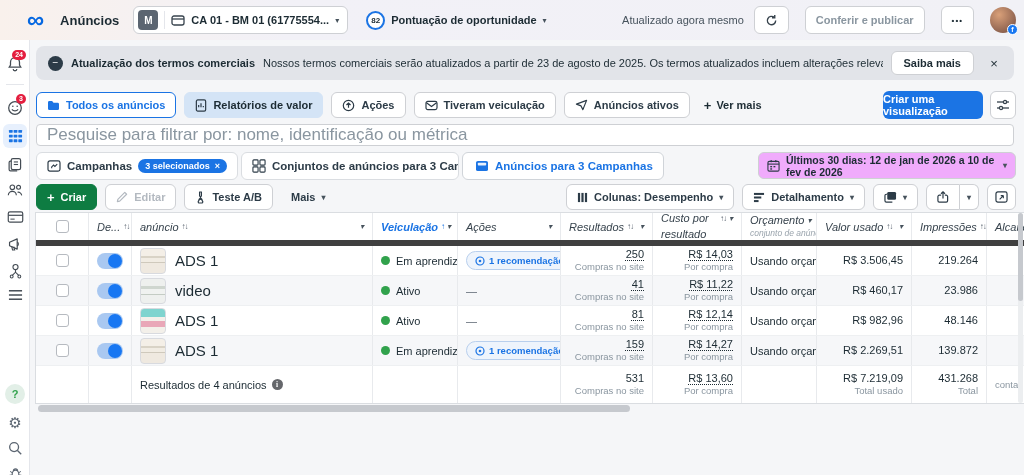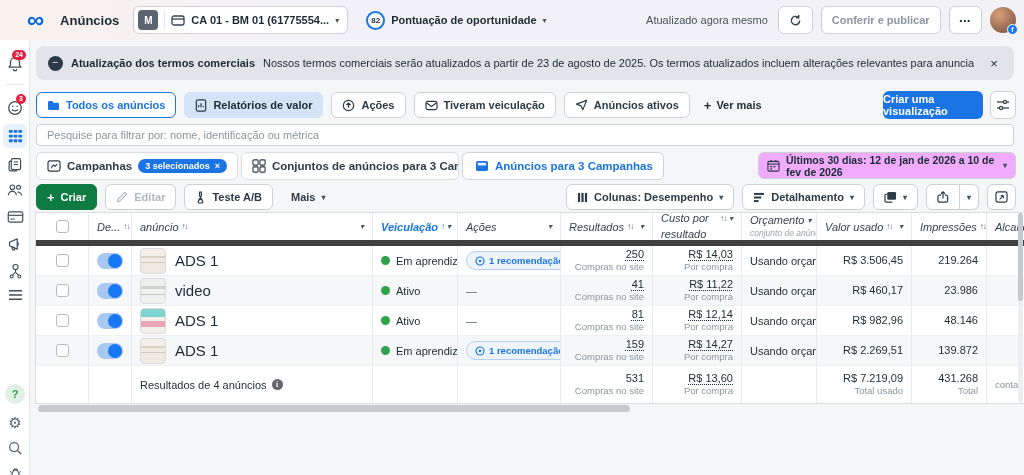--- a/index.html
+++ b/index.html
@@ -20,21 +20,21 @@
   .acct-sep { width:1px; height:18px; background:#e4e6eb; }
   .acct-name { font-weight:bold; font-size:11px; }
   .caret { font-size:8px; color:#46525c; }
   .score-wrap { margin-left:18px; display:flex; align-items:center; gap:6px; }
   .score-circle { width:19px; height:19px; border-radius:50%; border:2px solid #1b74e4; background:#fff;
     display:flex; align-items:center; justify-content:center; font-size:8px; font-weight:bold; color:#1c2b33; }
   .score-label { font-size:11px; font-weight:bold; }
   .topbar-spacer { flex:1; }
   .updated-text { color:#46525c; font-size:11px; margin-right:10px; }
   .tb-btn { height:28px; background:#fff; border:1px solid #ced0d4; border-radius:6px; display:flex;
-    align-items:center; justify-content:center; padding:0 10px; margin-right:8px; font-size:11px; font-weight:bold; }
+    align-items:center; justify-content:center; padding:0 10px; margin-right:16px; font-size:11px; font-weight:bold; }
   .tb-btn.disabled { color:#8a96a0; }
   .profile { position:relative; width:26px; height:26px; border-radius:50%;
     background:radial-gradient(circle at 35% 30%,#d9a079,#8a5f4d 75%); margin-right:8px; }
   .profile .fb { position:absolute; right:-2px; bottom:-2px; width:11px; height:11px; border-radius:50%;
     background:#1877f2; color:#fff; font-size:7px; font-weight:bold; display:flex; align-items:center; justify-content:center; border:1px solid #fff; }
 
   
   .sidebar { position:absolute; left:0; top:40px; width:30px; height:435px; background:#fff; border-right:1px solid #e4e6eb; z-index:4; }
   .side-ico { position:absolute; left:0; width:30px; height:24px; display:flex; align-items:center; justify-content:center; }
   .side-ico svg { display:block; }
@@ -65,21 +65,21 @@
   .chip.sel-outline { border:1.5px solid #1b74e4; color:#1b74e4; }
   .chip.sel-fill { background:#d4e4f6; border:1px solid #d4e4f6; color:#1c2b33; }
   .ver-mais { display:flex; align-items:center; gap:5px; font-size:11px; font-weight:bold; margin-left:6px; color:#1c2b33; }
   .create-view { position:absolute; top:91px; left:883px; width:100px; height:28px; background:#1b74e4; color:#fff;
     border-radius:6px; font-size:11px; font-weight:bold; display:flex; align-items:center; justify-content:center; }
   .sliders-btn { position:absolute; top:91px; left:990px; width:26px; height:28px; background:#fff;
     border:1px solid #ced0d4; border-radius:6px; display:flex; align-items:center; justify-content:center; }
 
   
   .search { position:absolute; left:36px; top:124px; width:978px; height:22px; border:1px solid #ced0d4;
-    border-radius:4px; background:#fff; font-size:11px; color:#1c2b33; padding:0 10px; font-family:"Liberation Sans",sans-serif; }
+    border-radius:4px; background:#fff; font-size:17px; color:#1c2b33; padding:0 10px; font-family:"Liberation Sans",sans-serif; }
   .search::placeholder { color:#8a96a0; }
 
   
   .tabs { position:absolute; left:36px; top:152px; height:28px; display:flex; gap:3px; }
   .tab { height:28px; background:#fff; border:1px solid #dadde1; border-radius:6px; display:flex; align-items:center;
     gap:6px; padding:0 10px; font-size:11.5px; font-weight:bold; color:#2c3b47; white-space:nowrap; overflow:hidden; }
   .tab.w2 { width:218px; }
   .tab.active { color:#1b74e4; border-color:#d0d4d9;padding-left:12px; }
   .tab-badge { background:#1b74e4; color:#fff; border-radius:10px; font-size:9px; font-weight:bold;
     padding:2px 7px; display:flex; gap:5px; align-items:center; }
@@ -279,20 +279,21 @@
         </svg>
     </div>
   </div>
 
   <div class="banner">
     <span class="banner-ico">
         <span>−</span>
       </span>
     <span class="banner-title">Atualização dos termos comerciais</span>
     <span class="banner-msg">Nossos termos comerciais serão atualizados a partir de 23 de agosto de 2025. Os termos atualizados incluem alterações relevantes para anunciantes sujeitos a leis de transferê...</span>
+    <span class="banner-btn">Saiba mais</span>
     <span class="banner-x">
         <span>×</span>
       </span>
   </div>
 
   <div class="chips">
     <div class="chip sel-outline">
       <svg width="13" height="11" viewBox="0 0 14 12">
           <path d="M1 2.5A1.5 1.5 0 0 1 2.5 1h3l1.5 2h4.5A1.5 1.5 0 0 1 13 4.5v5A1.5 1.5 0 0 1 11.5 11h-9A1.5 1.5 0 0 1 1 9.5z" fill="#1b74e4"></path>
         </svg>

